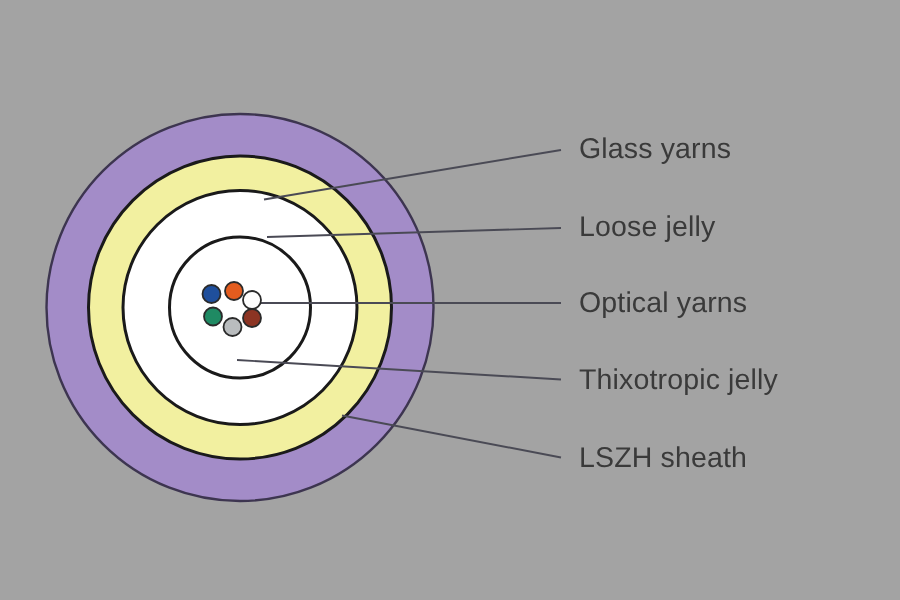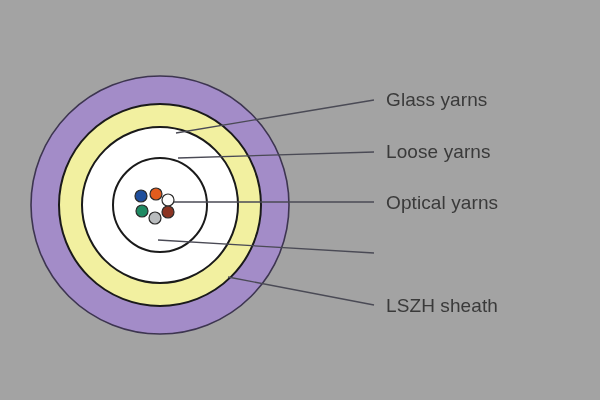--- a/index.html
+++ b/index.html
@@ -67,20 +67,21 @@
       <circle cx="156" cy="194" r="6" fill="#e35c1e"></circle>
       <circle cx="168" cy="200" r="6" fill="#fdfdfd"></circle>
       <circle cx="142" cy="211" r="6" fill="#1f8a63"></circle>
       <circle cx="155" cy="218" r="6" fill="#b9bcbe"></circle>
       <circle cx="168" cy="212" r="6" fill="#8c3423"></circle>
     </g>
   </svg>
 
   <div class="callout-label" style="left:386px; top:90px;">Glass yarns</div>
 
-  <div class="callout-label" style="left:386px; top:142px;">Loose yarns</div>
+  <div class="callout-label" style="left:386px; top:142px;">Loose jelly</div>
 
   <div class="callout-label" style="left:386px; top:193px;">Optical yarns</div>
 
+  <div class="callout-label" style="left:386px; top:244px;">Thixotropic jelly</div>
 
   <div class="callout-label" style="left:386px; top:296px;">LSZH sheath</div>
 
 </div>
 
 </body></html>

